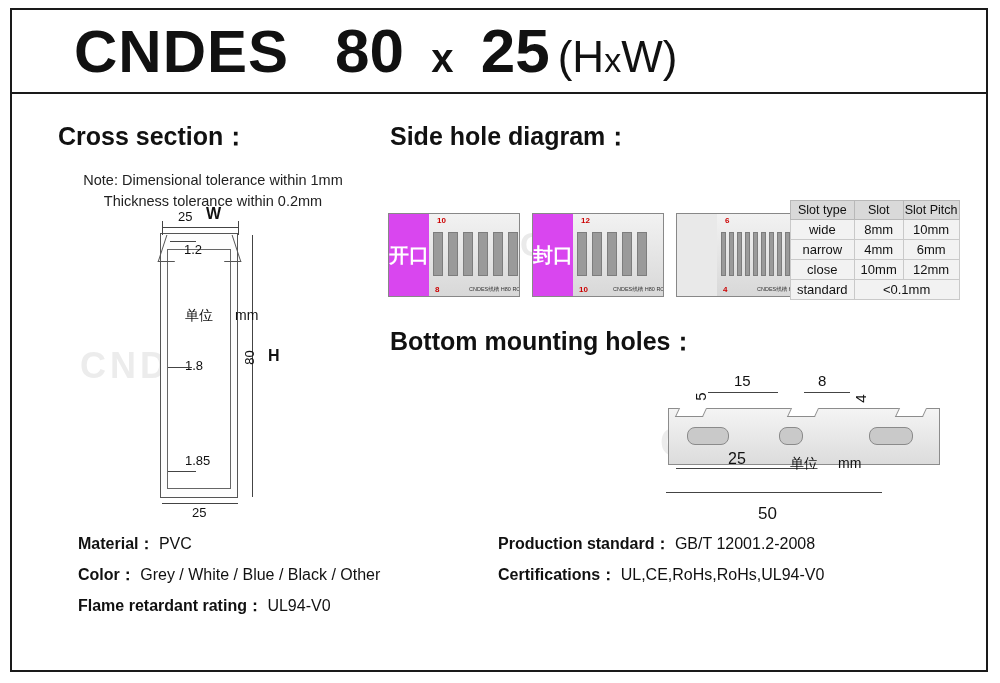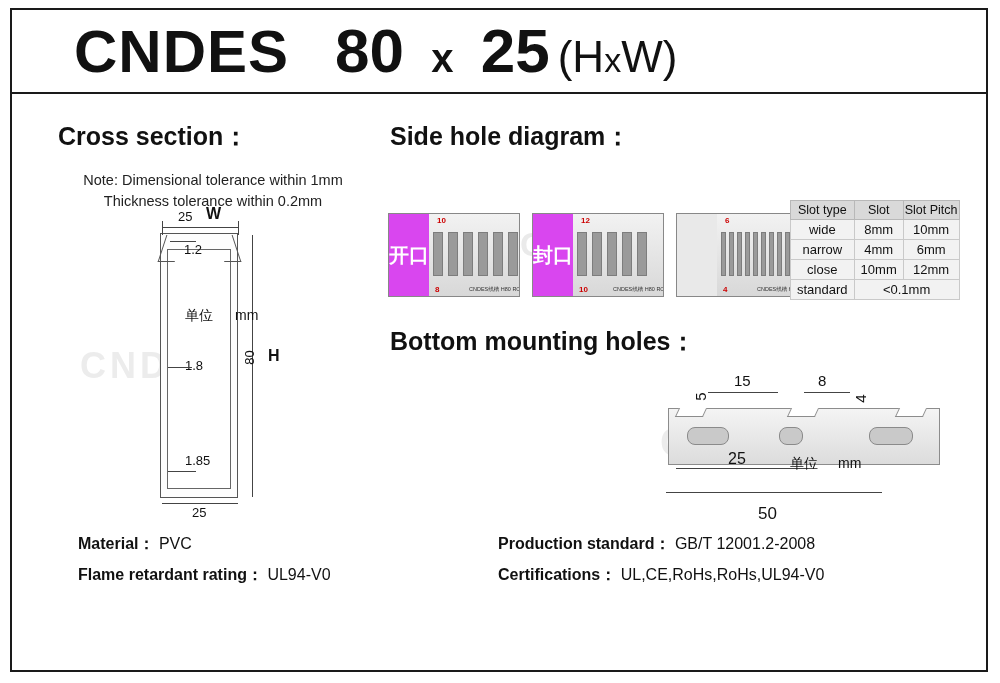--- a/index.html
+++ b/index.html
@@ -252,20 +252,24 @@
   <div class="unit-bm" style="position:absolute;left:790px;top:455px;">
     <span>单位</span><span class="mm">mm</span>
   </div>
 
   <div class="spec-left">
     <div class="row">
       <span class="k">Material：</span>
       <span class="v">PVC</span>
     </div>
     <div class="row">
+      <span class="k">Color：</span>
+      <span class="v">Grey / White / Blue / Black / Other</span>
+    </div>
+    <div class="row">
       <span class="k">Flame retardant rating：</span>
       <span class="v">UL94-V0</span>
     </div>
   </div>
 
   <div class="spec-right">
     <div class="row">
       <span class="k">Production standard：</span>
       <span class="v">GB/T 12001.2-2008</span>
     </div>

